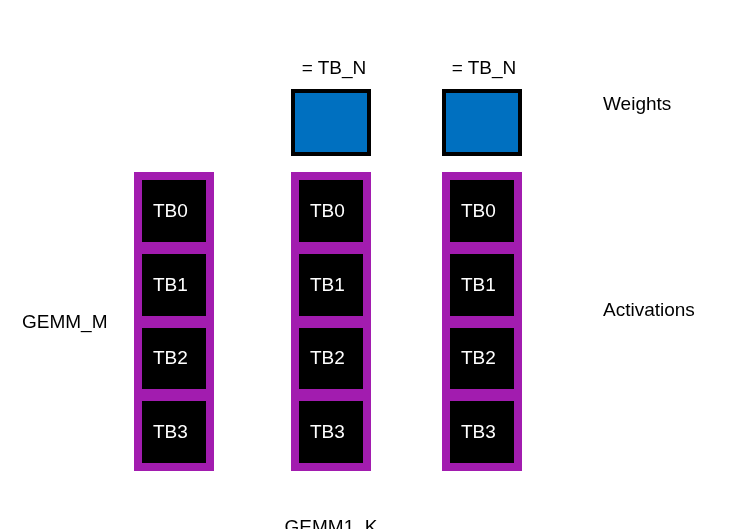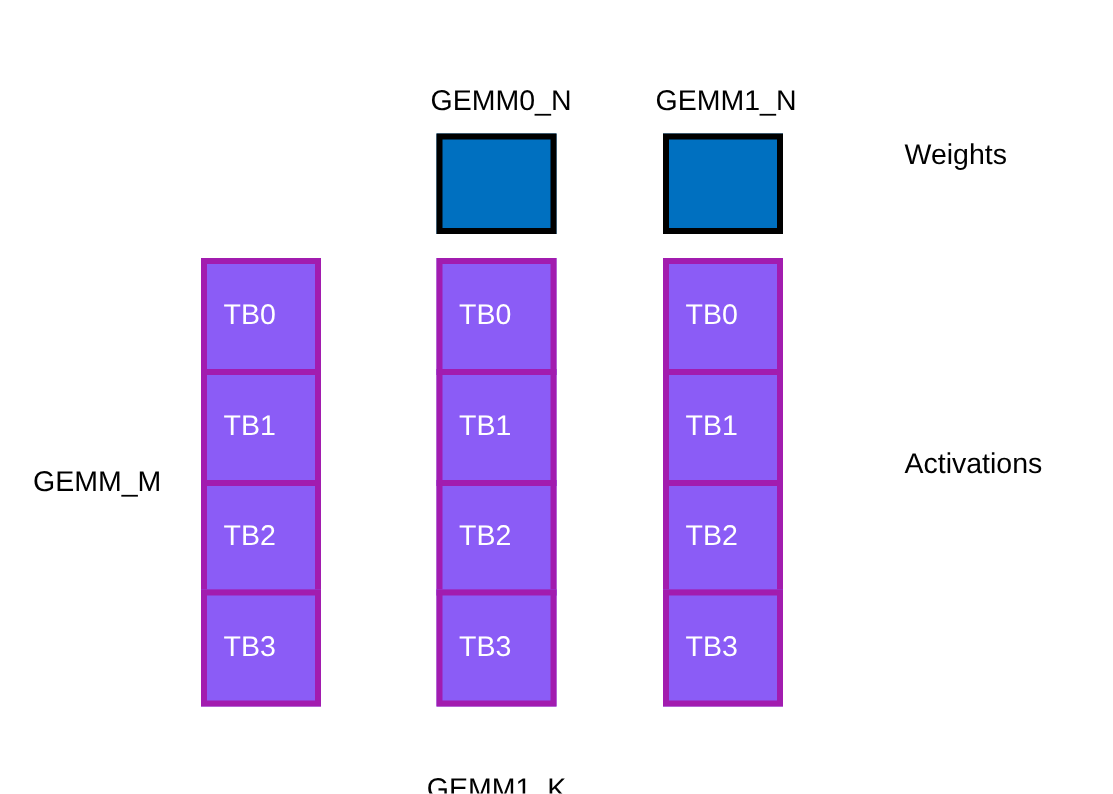--- a/index.html
+++ b/index.html
@@ -72,46 +72,44 @@
     display: flex;
     flex-direction: column;
     box-sizing: border-box;
   }
   #activation-column-0 { left: 134px; }
   #activation-column-1 { left: 291px; }
   #activation-column-2 { left: 442px; }
 
   .tb-cell {
     flex: 1 1 0;
-    background: #8b5cf6;
-    border: 4px solid #a21caf;
+    background: #000000;
+    border: 8px solid #a21caf;
     box-sizing: border-box;
     display: flex;
     align-items: center;
     color: #ffffff;
     font-size: 19px;
     padding-left: 11px;
     margin-top: -4px;
   }
   .tb-cell:first-child {
     margin-top: 0;
   }
 </style>
 </head>
 <body>
 
 <div class="canvas">
 
   <div class="label label-center top-label" id="label-gemm0-n">
-    <span class="line">GEMM0_N</span>
     <span class="line">= TB_N</span>
   </div>
 
   <div class="label label-center top-label" id="label-gemm1-n">
-    <span class="line">GEMM1_N</span>
     <span class="line">= TB_N</span>
   </div>
 
   <div class="weight-box" id="weight-box-0"></div>
   <div class="weight-box" id="weight-box-1"></div>
 
   <div class="activation-column" id="activation-column-0">
     <div class="tb-cell">TB0</div>
     <div class="tb-cell">TB1</div>
     <div class="tb-cell">TB2</div>

